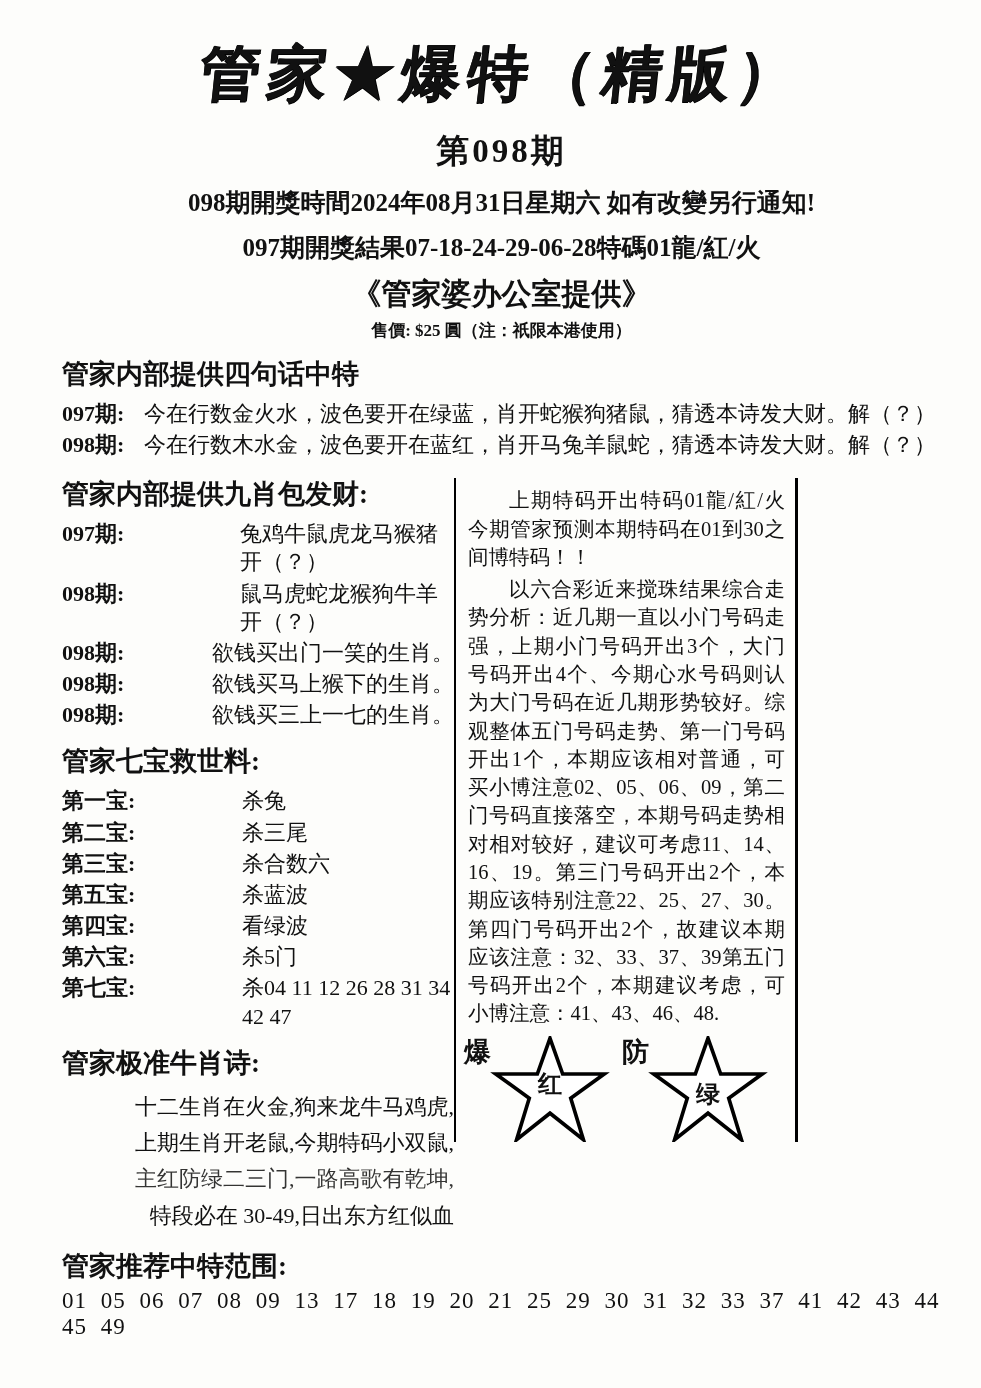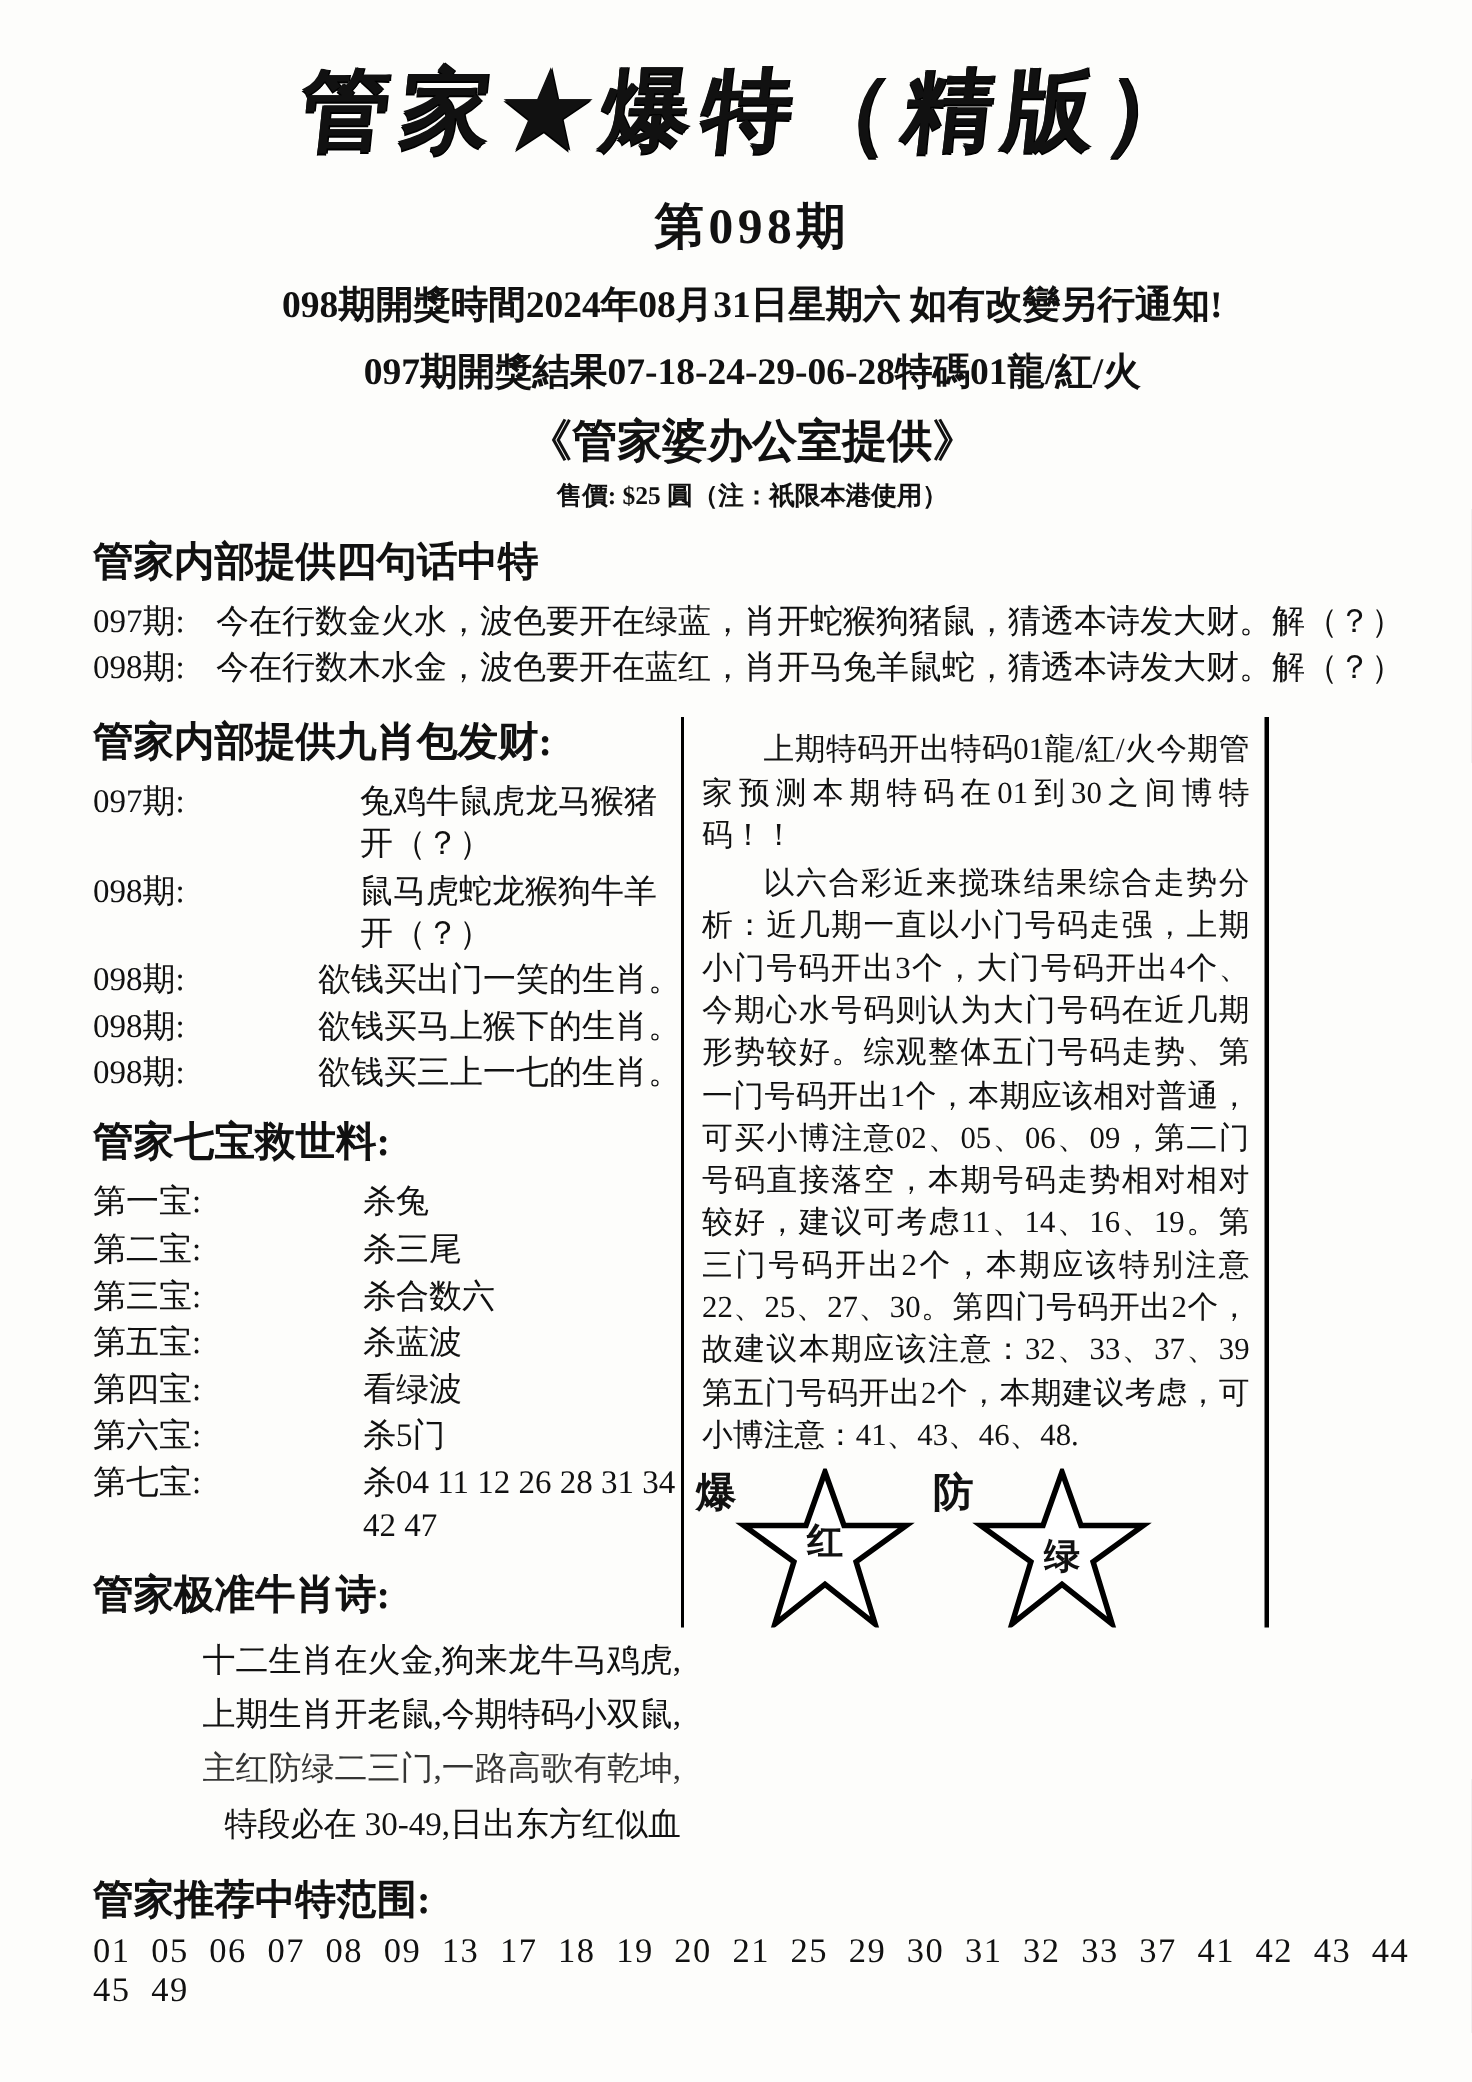--- a/index.html
+++ b/index.html
@@ -23,31 +23,31 @@
     margin:8px 0 14px;
   }
   .issue{font-size:33px;font-weight:bold;letter-spacing:3px;margin:2px 0 10px;}
   .drawtime{font-size:25px;font-weight:bold;margin:12px 0;}
   .lastresult{font-size:25px;font-weight:bold;margin:10px 0 6px;}
   .provider{font-size:30px;font-weight:bold;margin:10px 0 4px;}
   .price{font-size:17px;font-weight:bold;margin:4px 0 6px;}
   
   .sec-h{font-size:27px;font-weight:bold;margin:14px 0 8px;}
   .row{display:flex;font-size:22px;line-height:1.28;margin:3px 0;}
-  .row .lbl{flex:0 0 auto;}
+  .row .lbl{flex:0 0 auto;font-weight:bold;}
   .rows-tight .lbl{width:82px;}
   .rows-wide .lbl{width:178px;}
   .rows-mid .lbl{width:150px;}
   .rows-tr .lbl{width:180px;}
   .row .txt{flex:1 1 auto;}
   
   .columns{display:flex;align-items:flex-start;margin-top:2px;}
   .left-col{width:392px;flex:0 0 auto;}
   .right-box{
-    flex:0 0 auto;width:392px;box-sizing:border-box;
+    flex:0 0 auto;width:344px;box-sizing:border-box;
     border-left:2px solid #000;border-right:3px solid #000;
     padding:8px 10px 0 12px;margin-top:16px;
   }
   .right-box p{
     font-size:20.5px;line-height:1.38;text-align:justify;
     text-indent:2em;margin:0 0 4px;
   }
   .poem-line{font-size:22px;line-height:1.65;text-align:right;}
   .poem-line.degraded{filter:blur(0.4px);opacity:.85;}
   

